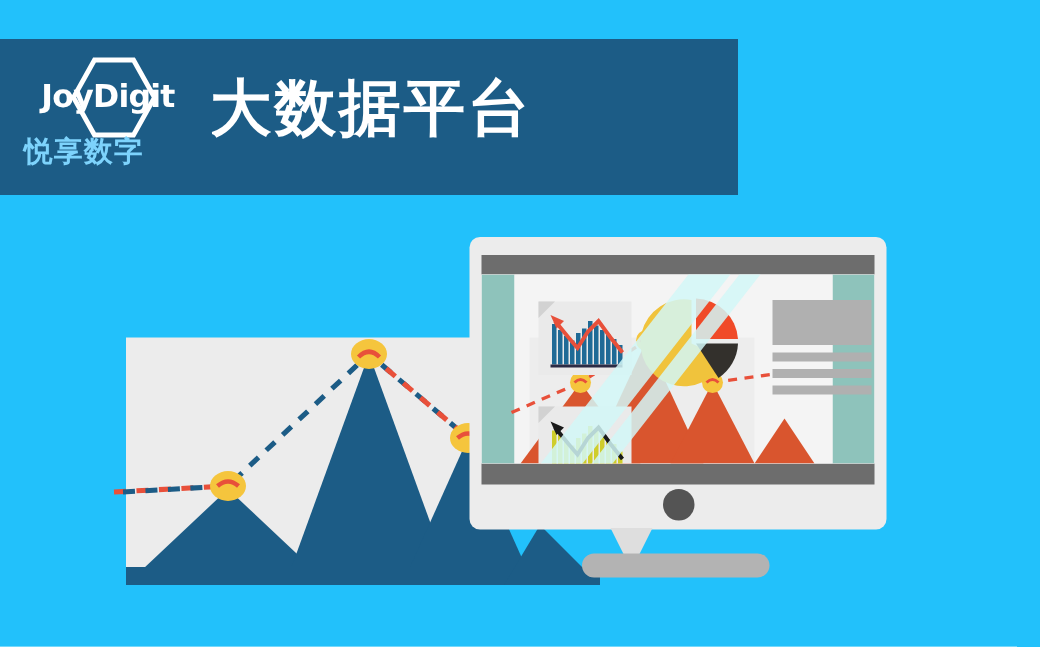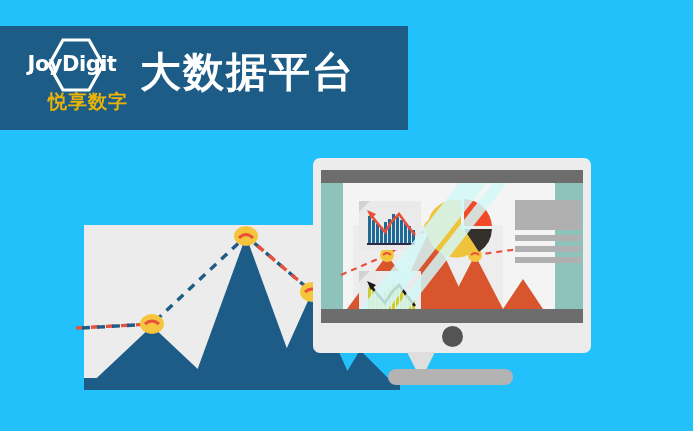--- a/index.html
+++ b/index.html
@@ -12,21 +12,21 @@
     position: relative;
     width: 693px; height: 431px;
     background: #22c1fb;
     overflow: hidden;
   }
 
   
   #banner {
     position: absolute;
     left: 0; top: 26px;
-    width: 408px; height: 104px;
+    width: 492px; height: 104px;
     background: #1c5c86;
   }
   #logo-block {
     position: absolute;
     left: 16px; top: 10px;
     width: 112px; height: 84px;
   }
   #hex {
     position: absolute;
     left: 30px; top: 2px;
@@ -41,22 +41,22 @@
     font-family: "DejaVu Sans", sans-serif;
     font-size: 21px;
     font-weight: bold;
     letter-spacing: -0.5px;
     line-height: 1;
   }
   #logo-sub {
     position: absolute;
     left: 0; top: 56px;
     width: 112px;
-    text-align: right;
-    color: #eab308;
+    text-align: left;
+    color: #7dd3fc;
     font-family: "DejaVu Sans", sans-serif;
     font-size: 19px;
     font-weight: bold;
     letter-spacing: 1px;
     line-height: 1;
   }
   #banner-title {
     position: absolute;
     left: 140px; top: 26px;
     color: #ffffff;

